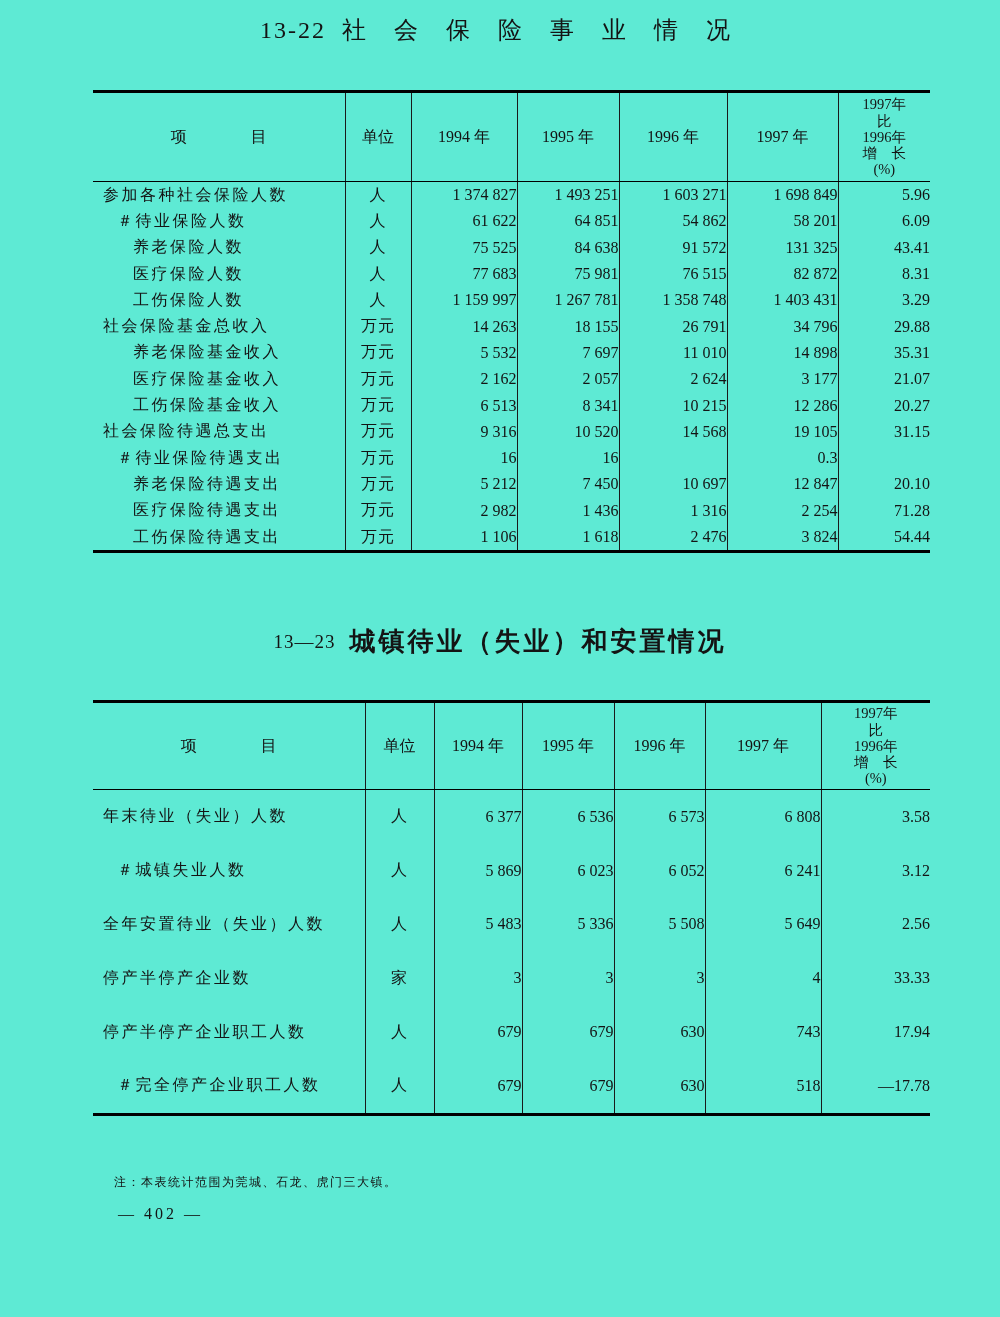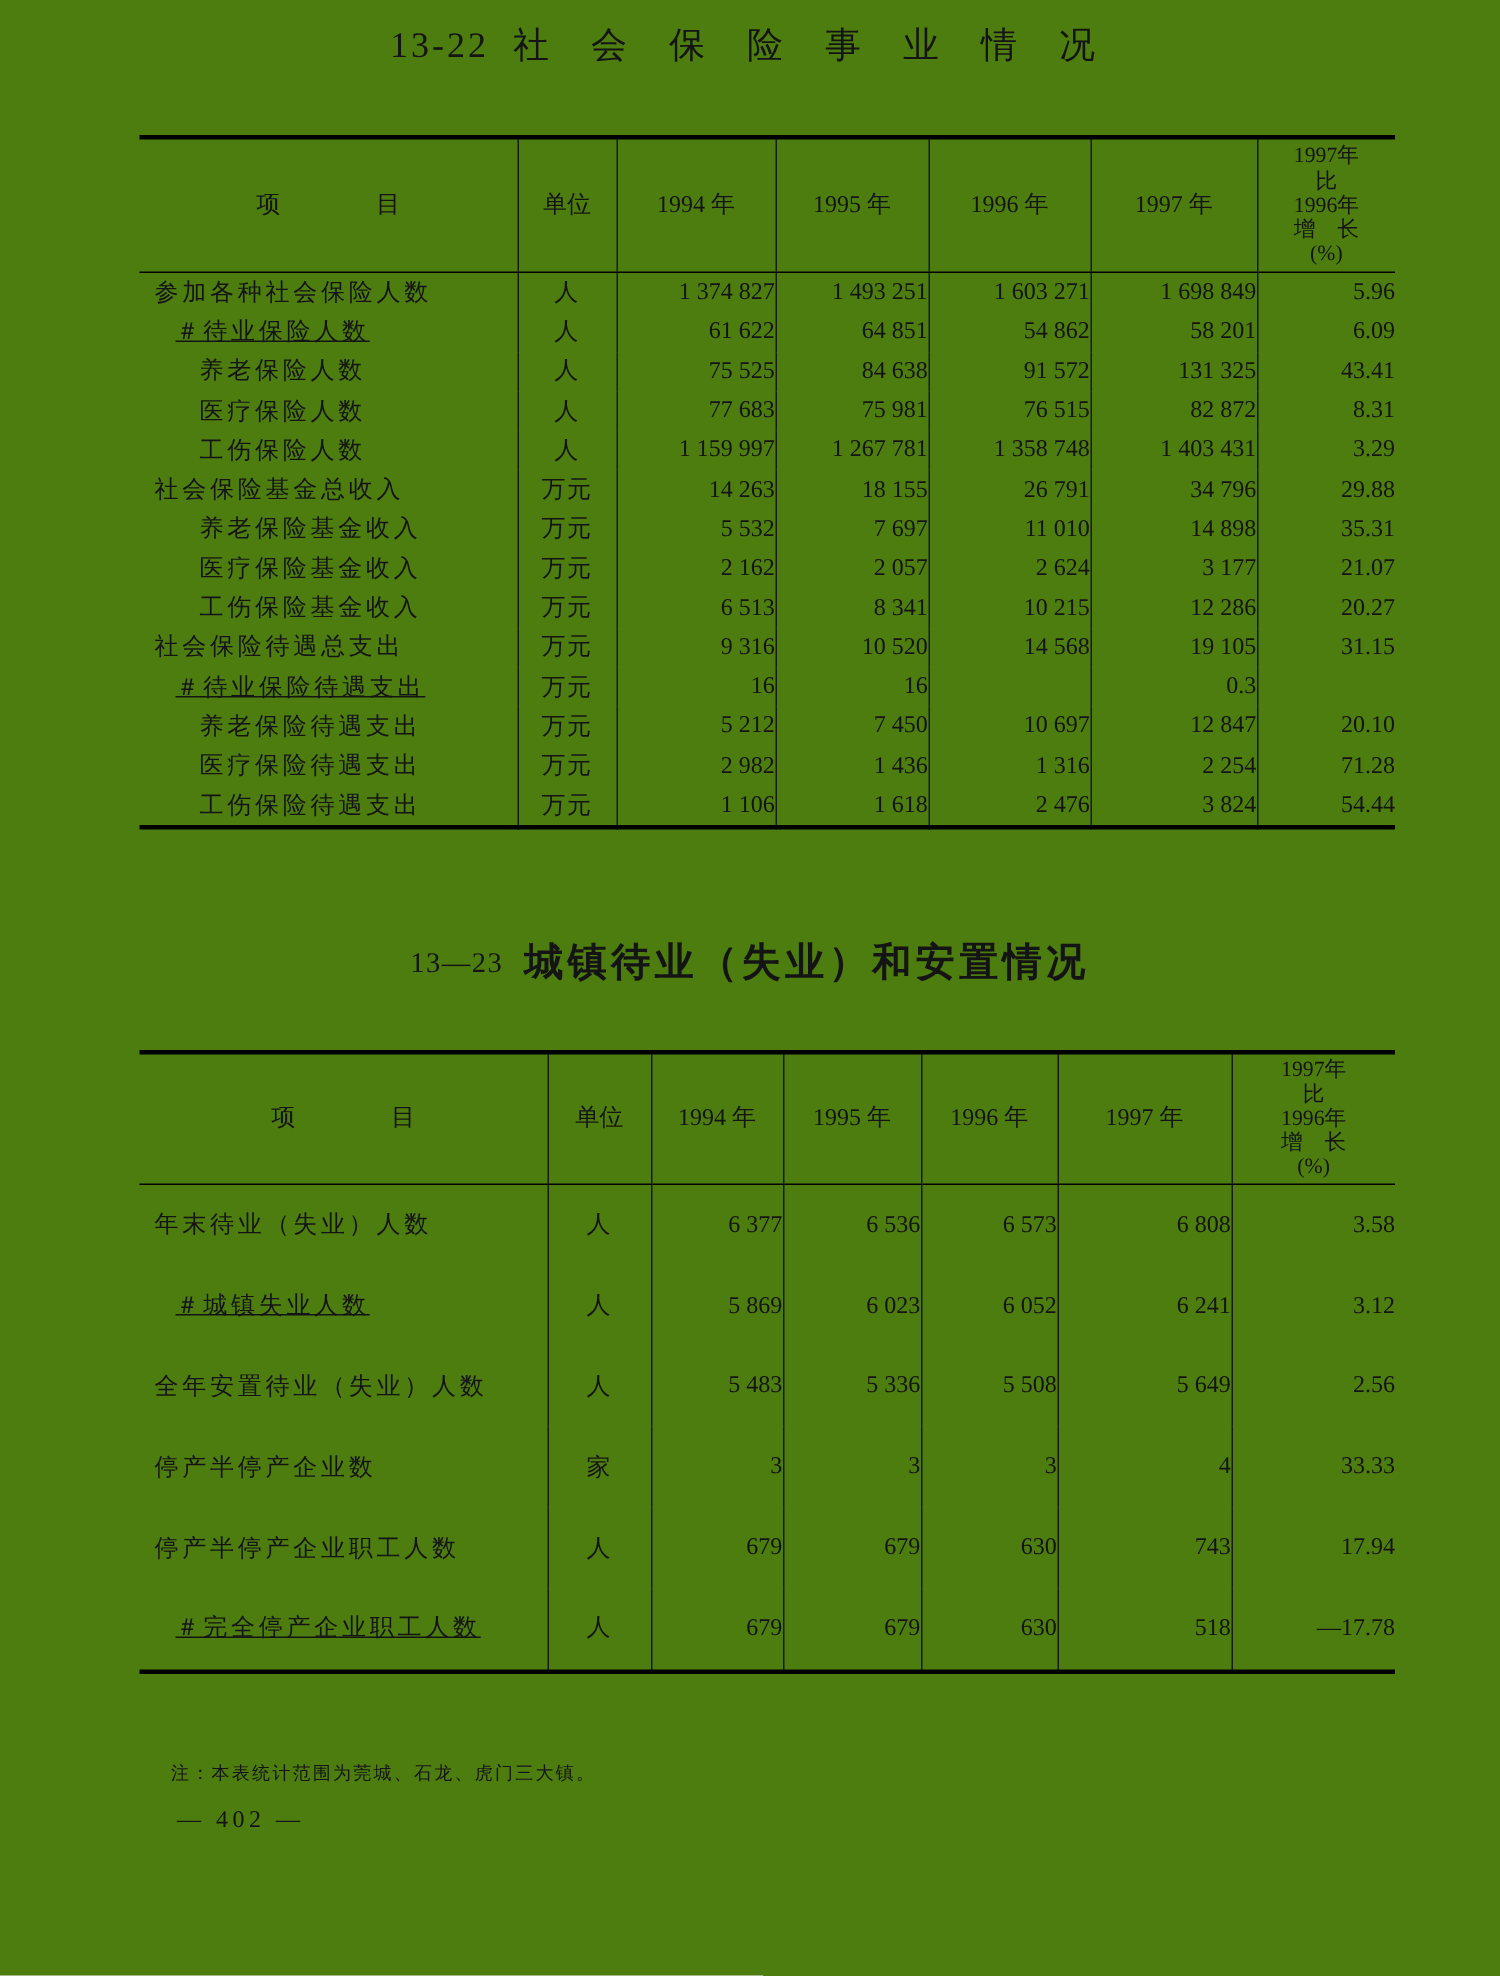--- a/index.html
+++ b/index.html
@@ -1,19 +1,19 @@
 <!DOCTYPE html>
 <html><head>
 <meta charset="utf-8">
 <style>
   html,body{margin:0;padding:0;background:#e8e8e8;}
   .page{
     position:relative;
     width:1000px;height:1317px;
-    background:#4d7c0f;
+    background:#5eead4;
     color:#141414;
     font-family:"Liberation Serif","DejaVu Serif",serif;
     overflow:hidden;
   }
   
   .title1{
     position:absolute;top:14px;left:0;width:100%;
     text-align:center;font-size:24px;font-weight:500;
   }
   .title1 .t-no{letter-spacing:2px;margin-right:16px;}
@@ -49,21 +49,21 @@
     white-space:pre-line;
     line-height:1.18;
   }
   .t1 thead th{height:88px;}
   .t2 thead th{height:86px;}
   .t1 thead th.h-growth, .t2 thead th.h-growth{font-size:14.5px;line-height:1.12;}
   .t1 tbody td{height:26.3px;font-size:16px;}
   .t2 tbody td{height:53.8px;font-size:16px;}
   td.c-item{text-align:left;letter-spacing:2.5px;white-space:nowrap;}
   td.c-item.indent-0{padding-left:10px;}
-  td.c-item.indent-1{padding-left:24px;text-decoration:underline;}
+  td.c-item.indent-1{padding-left:24px;}
   td.c-item.indent-2{padding-left:40px;}
   td.c-unit{text-align:center;letter-spacing:1px;}
   td.c-num{text-align:right;padding-right:14px;white-space:nowrap;}
   td.c-growth{padding-right:24px;}
   
   .note{
     position:absolute;left:114px;top:1174px;
     font-size:12px;letter-spacing:1.5px;
   }
   .pageno{

